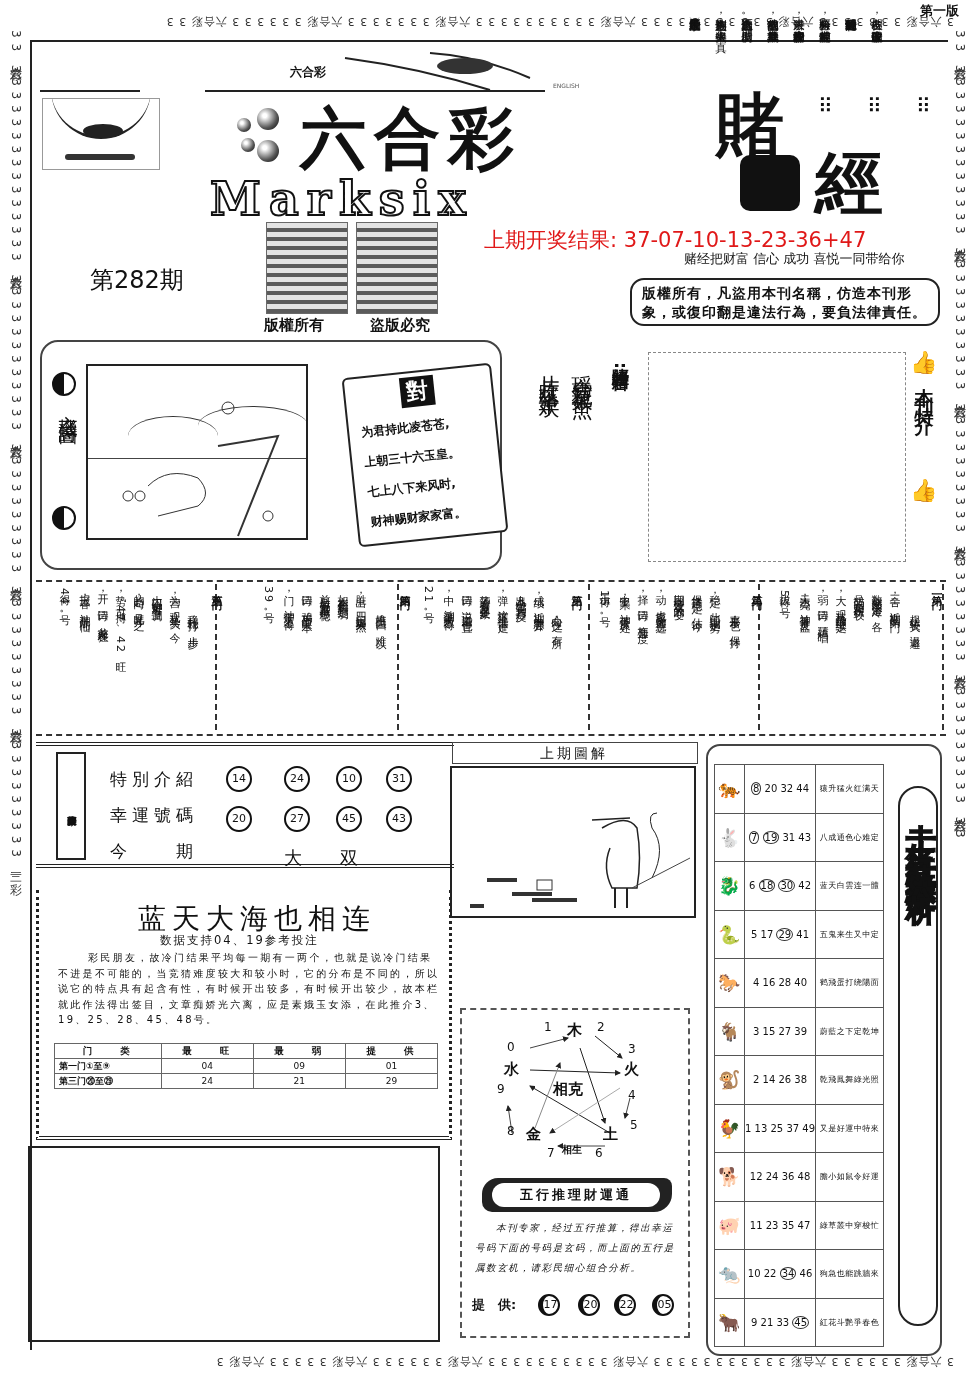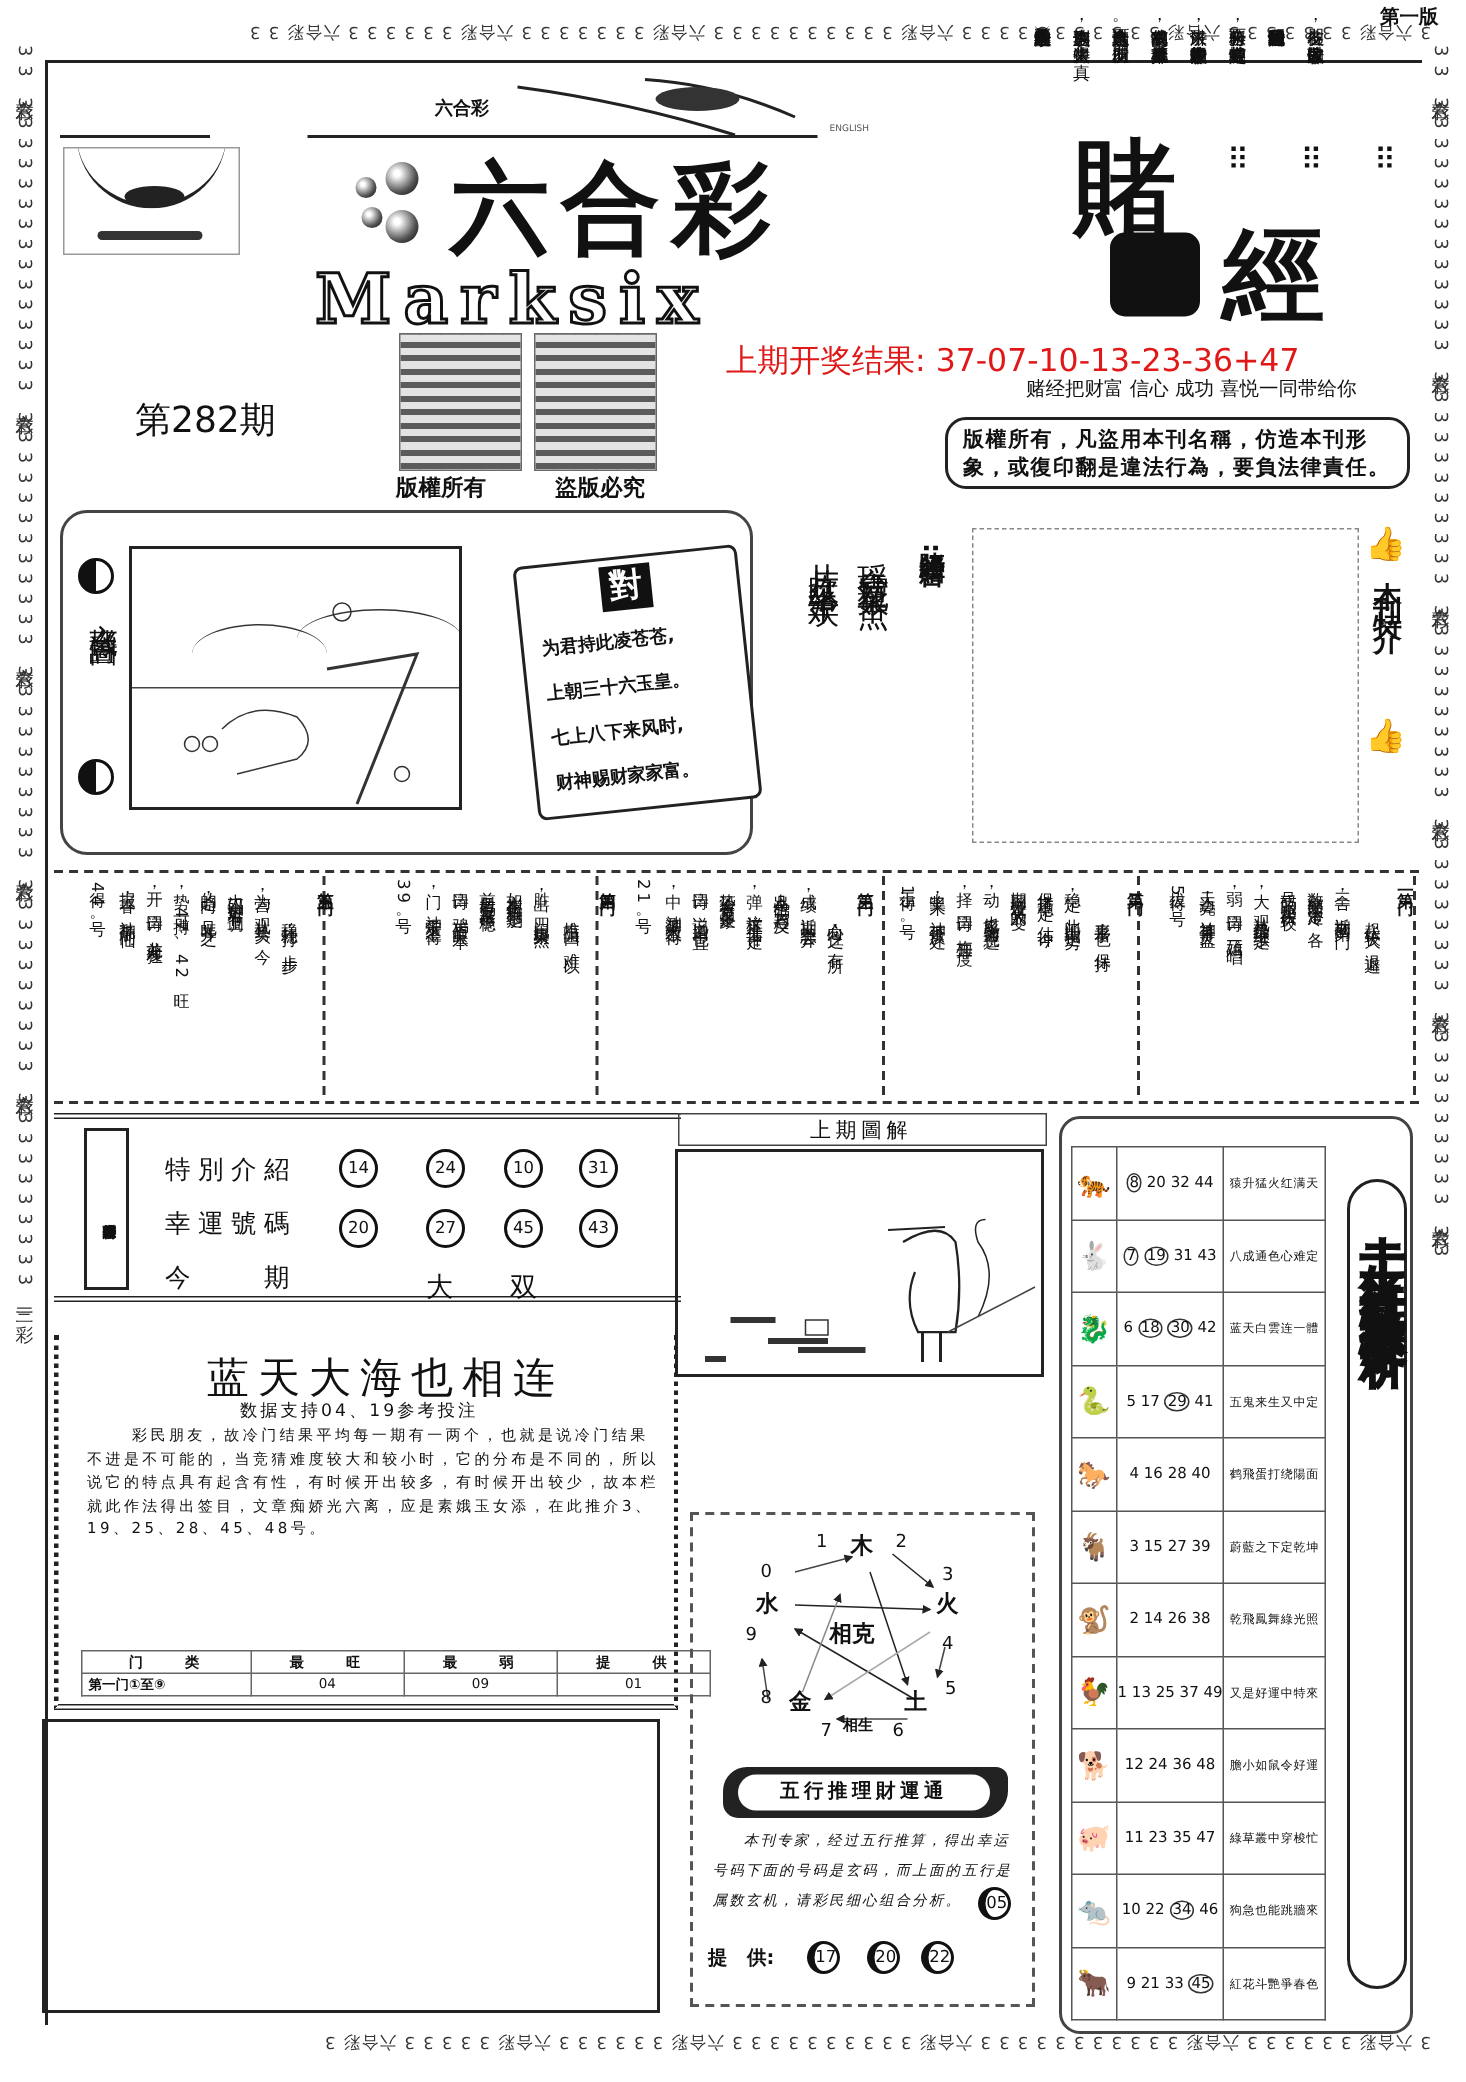--- a/index.html
+++ b/index.html
@@ -54,21 +54,21 @@
   .gate-col { position: absolute; top: 0; writing-mode: vertical-rl; font-size: 11px; line-height: 17px; height: 150px; letter-spacing: 2px; }
   .gate-title { font-weight: bold; font-size: 11px; }
   .lucky-box { left: 36px; top: 742px; width: 418px; height: 126px; border-top: 4px double #222; border-bottom: 4px double #222; }
   .lucky-side { position: absolute; left: 56px; top: 752px; width: 30px; height: 108px; border: 2px solid #222; font-size: 9px; writing-mode: vertical-rl; text-align: center; line-height: 24px; font-weight: bold; padding-top: 6px; }
   .lucky-row { position: absolute; left: 110px; font-size: 17px; font-family: "DejaVu Serif", serif; letter-spacing: 5px; }
   .num-circle { position: absolute; width: 26px; height: 26px; border: 2px solid #111; border-radius: 50%; font-size: 11px; text-align: center; line-height: 22px; }
   .lottery-box { left: 36px; top: 890px; width: 416px; height: 250px; border-left: 3px dotted #222; border-right: 3px dotted #222; border-bottom: 4px double #222; }
   .sky-title { left: 138px; top: 900px; font-size: 28px; font-weight: normal; letter-spacing: 6px; }
   .sky-sub { left: 160px; top: 933px; font-size: 11.5px; letter-spacing: 2px; }
   .sky-para { left: 58px; top: 950px; width: 382px; font-size: 10px; line-height: 15.5px; letter-spacing: 2.3px; text-indent: 3em; }
-  .gate-table { position: absolute; left: 54px; top: 1100px; width: 420px; border-collapse: collapse; font-size: 9px; }
+  .gate-table { position: absolute; left: 54px; top: 1043px; width: 384px; border-collapse: collapse; font-size: 9px; }
   .gate-table th, .gate-table td { border: 1px solid #666; height: 15px; text-align: center; }
   .gate-table th { font-weight: bold; font-size: 9.5px; letter-spacing: 3px; }
   .gate-table td.lab { text-align: left; padding-left: 4px; font-weight: bold; }
   .empty-box { left: 28px; top: 1146px; width: 412px; height: 196px; border: 2px solid #222; }
   .last-title { left: 452px; top: 742px; width: 246px; height: 22px; border: 1px solid #444; }
   .last-label { left: 540px; top: 745px; font-size: 14px; font-family: "DejaVu Serif", serif; letter-spacing: 3px; }
   .last-pic { left: 450px; top: 766px; width: 246px; height: 152px; border: 2px solid #222; }
   .wuxing-box { left: 460px; top: 1008px; width: 230px; height: 330px; border: 2px dashed #555; }
   .wx-node { position: absolute; font-size: 15px; font-weight: bold; }
   .wx-num { position: absolute; font-size: 12px; }
@@ -268,20 +268,26 @@
       <th>最　　弱</th>
       <th>提　　供</th>
     </tr>
   </thead>
   <tbody>
     <tr>
       <td class="lab">第一门①至⑨</td>
       <td>04</td>
       <td>09</td>
       <td>01</td>
+    </tr>
+    <tr>
+      <td class="lab">第三门⑳至㉙</td>
+      <td>24</td>
+      <td>21</td>
+      <td>29</td>
     </tr>
   </tbody>
 </table>
 
 <div class="abs empty-box"></div>
 
 <div class="abs last-title"></div>
 <div class="abs last-label">上期圖解</div>
 <div class="abs last-pic">
   <svg width="242" height="148">
@@ -335,21 +341,21 @@
 <div class="wx-num" style="left:497px;top:1082px">9</div>
 <div class="wx-num" style="left:562px;top:1143px;font-size:10px;font-weight:bold">相生</div>
 
 <div class="abs wx-banner"></div>
 <div class="wx-banner-in">五行推理財運通</div>
 <div class="abs wx-para">本刊专家，经过五行推算，得出幸运号码下面的号码是玄码，而上面的五行是属数玄机，请彩民细心组合分析。</div>
 <div class="abs wx-prov">提　供:</div>
 <div class="prov-ball" style="left:538px;top:1294px">17</div>
 <div class="prov-ball" style="left:578px;top:1294px">20</div>
 <div class="prov-ball" style="left:614px;top:1294px">22</div>
-<div class="prov-ball" style="left:652px;top:1258px">05</div>
+<div class="prov-ball" style="left:652px;top:1294px">05</div>
 
 <div class="abs zodiac-box"></div>
 <table class="zodiac-table">
   <tbody>
     <tr>
         <td class="icon">🐅</td>
         <td class="nums"><span class="hl">8</span> <span>20</span> <span>32</span> <span>44</span></td>
         <td class="txt">猿升猛火红满天</td>
       </tr>
     <tr>

